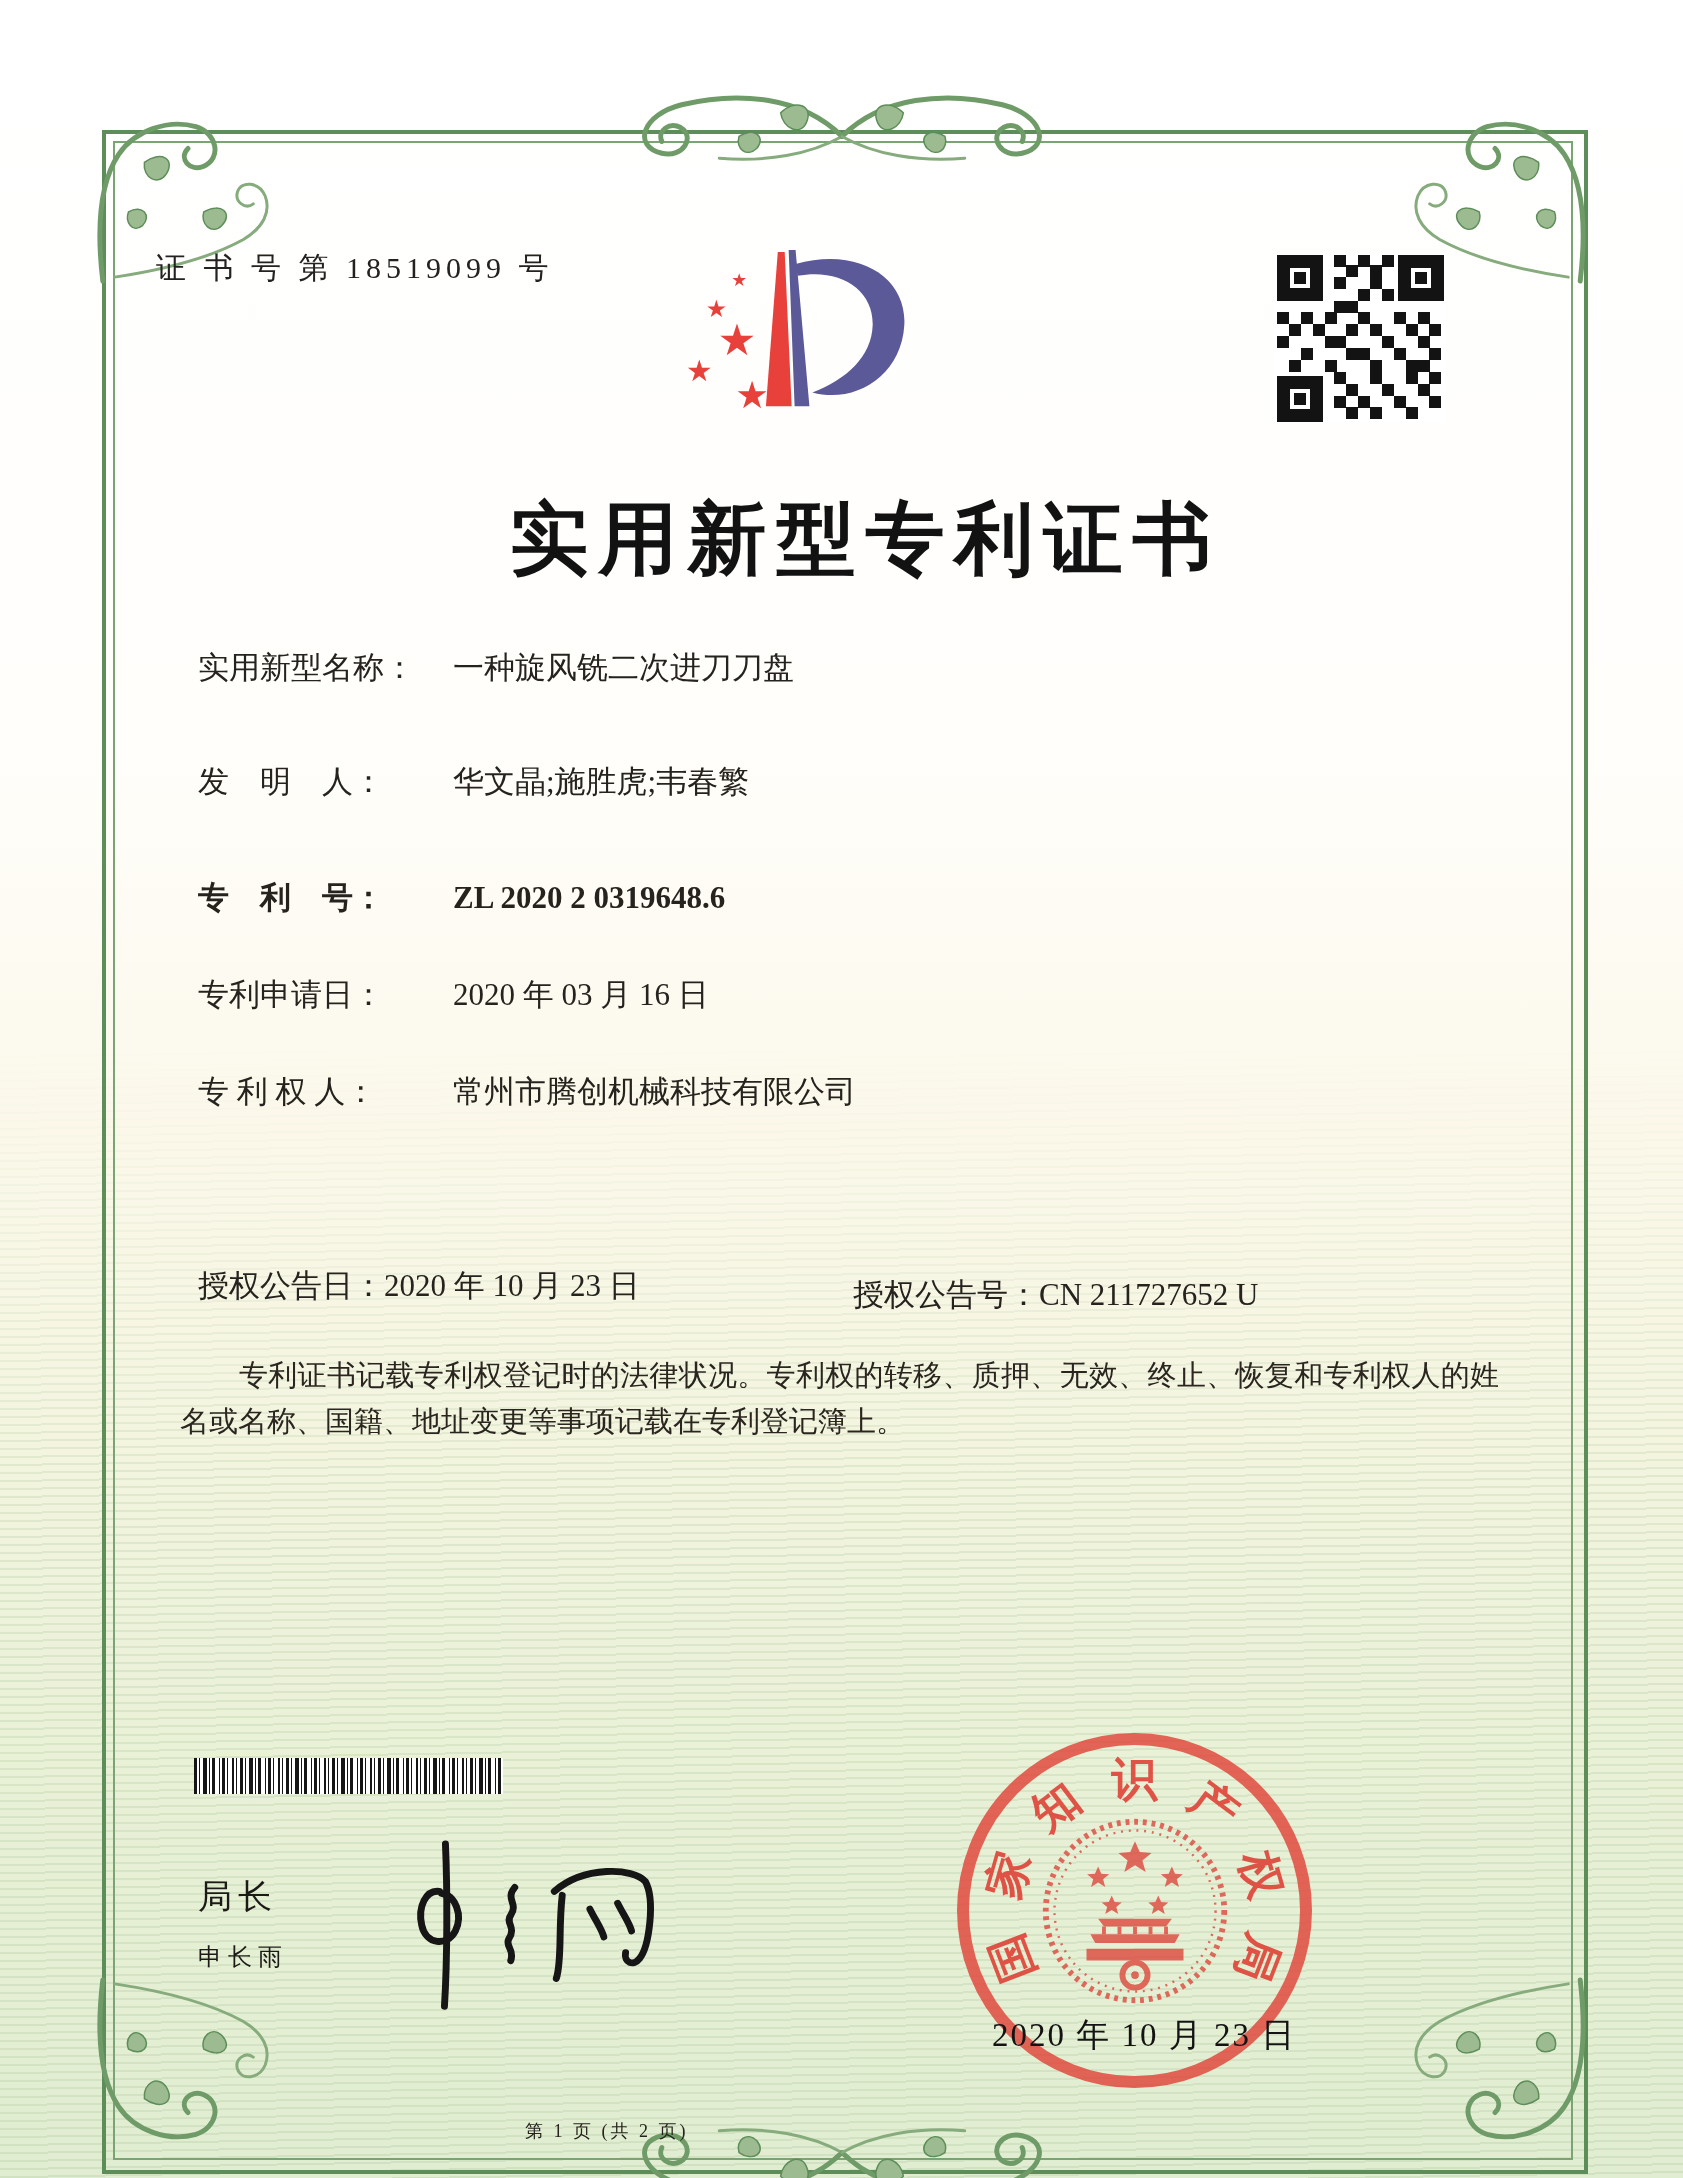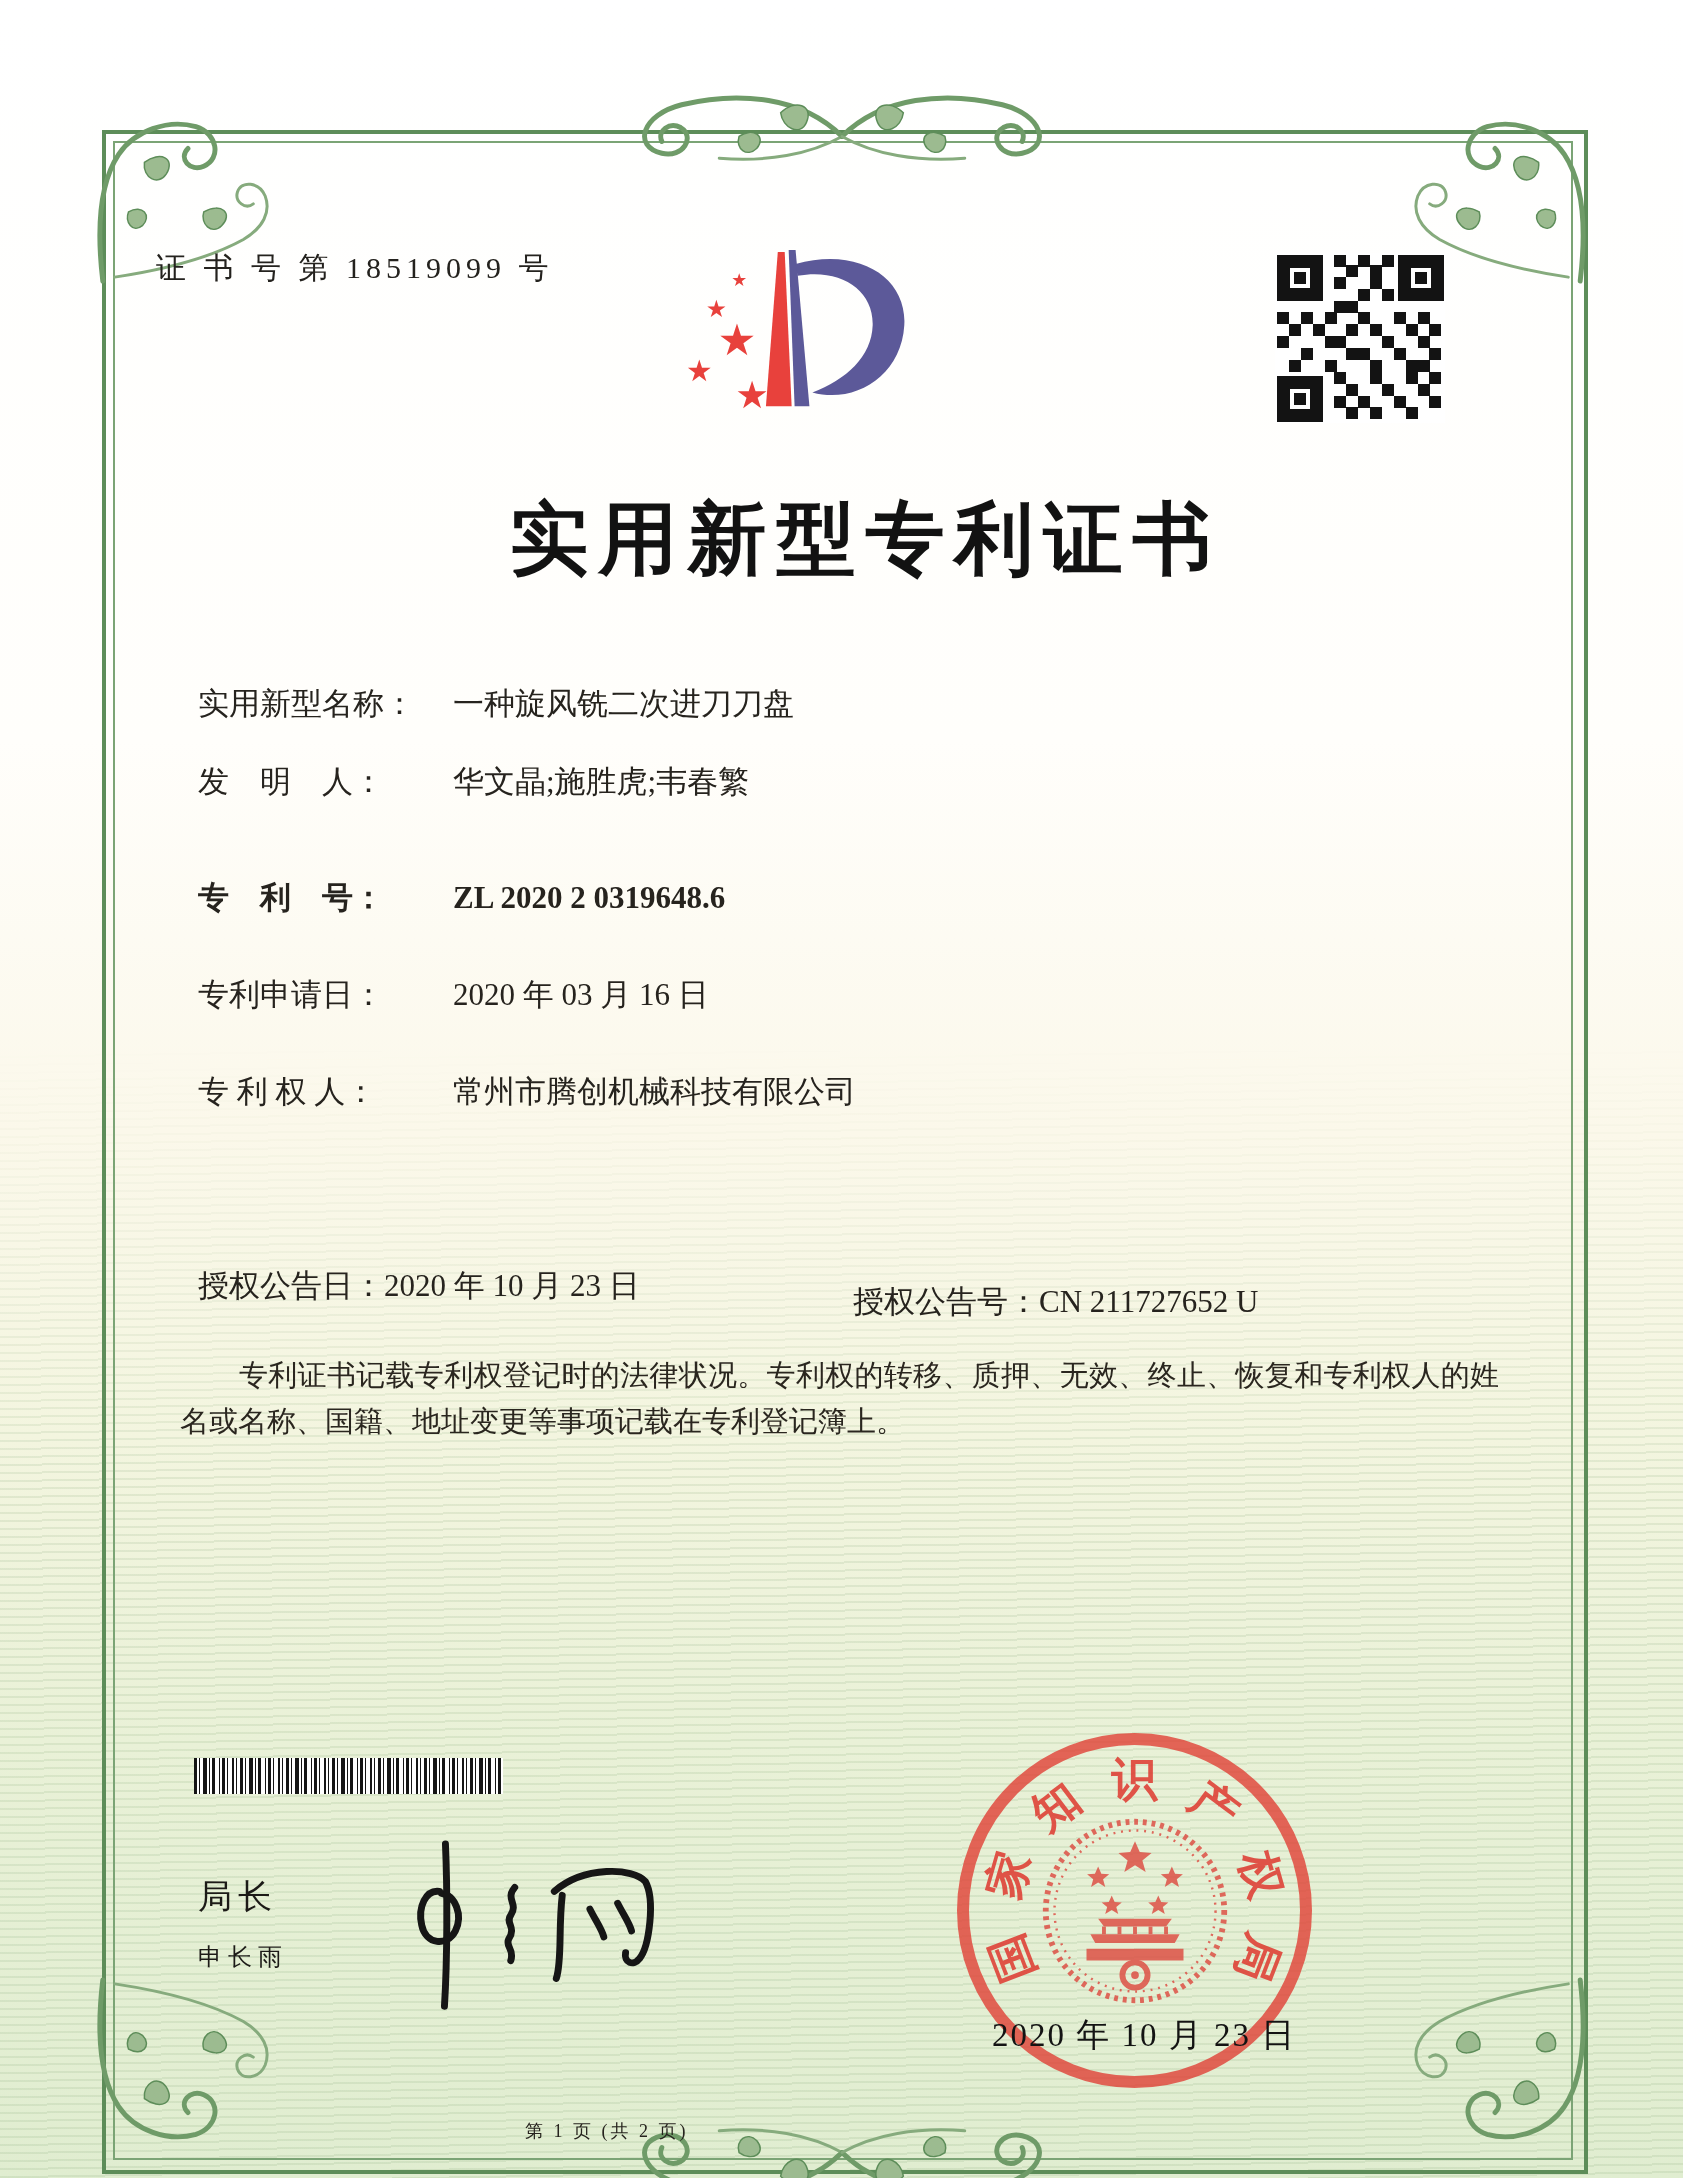--- a/index.html
+++ b/index.html
@@ -39,21 +39,21 @@
       12px 105px #131313,48px 105px #131313,93px 105px #131313,129px 105px #131313,141px 105px #131313,
       57px 117px #131313,93px 117px #131313,129px 117px #131313,152px 117px #131313,
       69px 129px #131313,105px 129px #131313,141px 129px #131313,
       57px 141px #131313,81px 141px #131313,117px 141px #131313,152px 141px #131313,
       69px 152px #131313,93px 152px #131313,129px 152px #131313;}
   .title{position:absolute;left:0;top:487px;width:1683px;text-align:center;
     font-size:79px;font-weight:bold;letter-spacing:10px;color:#121212;margin-left:24px;}
   
   .field-row{position:absolute;left:198px;width:1317px;font-size:31px;line-height:42px;white-space:nowrap;color:#26231e;}
   .field-label{display:inline-block;width:255px;}
-  .grant-group2{position:absolute;left:655px;top:16px;}
+  .grant-group2{position:absolute;left:655px;top:9px;}
   
   .legal{position:absolute;left:180px;top:1352px;width:1319px;font-size:29px;line-height:46px;
     text-align:justify;color:#2a261f;}
   .legal p{margin:0;text-indent:59px;}
   
   .barcode{position:absolute;left:194px;top:1758px;width:309px;height:36px;
     background:repeating-linear-gradient(90deg,
       #151515 0 3px,#fff 3px 5px,#151515 5px 6px,#fff 6px 9px,#151515 9px 13px,#fff 13px 15px,
       #151515 15px 16px,#fff 16px 18px,#151515 18px 21px,#fff 21px 25px,#151515 25px 26px,#fff 26px 28px,
       #151515 28px 31px,#fff 31px 33px,#151515 33px 34px,#fff 34px 38px,#151515 38px 40px,#fff 40px 42px,
@@ -171,21 +171,21 @@
 
   <div class="qr">
     <div class="qr-finder" style="left:2px;top:2px;"></div>
     <div class="qr-finder" style="left:123px;top:2px;"></div>
     <div class="qr-finder" style="left:2px;top:123px;"></div>
     <div class="qr-noise"></div>
   </div>
 
   <div class="title">实用新型专利证书</div>
 
-  <div class="field-row" style="top:683px;">
+  <div class="field-row" style="top:647px;">
     <span class="field-label">实用新型名称：</span><span>一种旋风铣二次进刀刀盘</span>
   </div>
   <div class="field-row" style="top:761px;">
     <span class="field-label">发　明　人：</span><span>华文晶;施胜虎;韦春繁</span>
   </div>
   <div class="field-row" style="top:877px;font-weight:bold;">
     <span class="field-label">专　利　号：</span><span>ZL 2020 2 0319648.6</span>
   </div>
   <div class="field-row" style="top:974px;">
     <span class="field-label">专利申请日：</span><span>2020 年 03 月 16 日</span>

